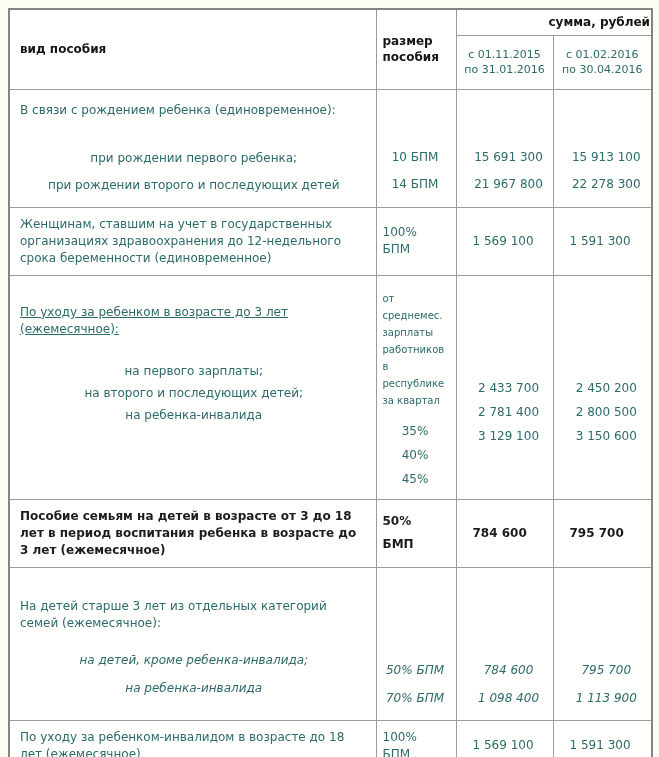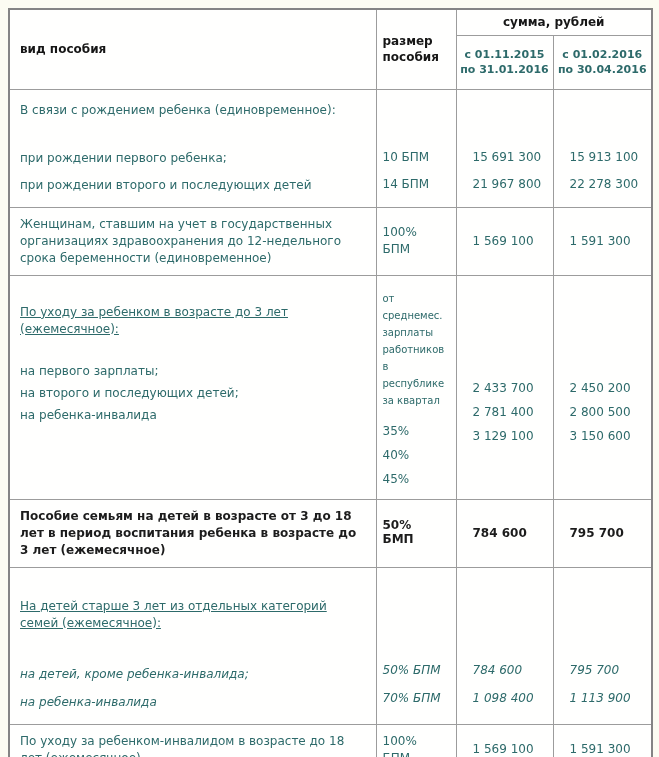--- a/index.html
+++ b/index.html
@@ -18,74 +18,74 @@
   }
   th, td { border: 1px solid #9c9c9c; box-sizing: border-box; }
   col.c1 { width: 367px; }
   col.c2 { width: 80px; }
   col.c3 { width: 97px; }
   col.c4 { width: 99px; }
 
   th { font-weight: bold; font-size: 12px; color: #161616; }
   .th-benefit { text-align: left; vertical-align: middle; padding: 8px 10px; }
   .th-size { text-align: left; vertical-align: middle; padding: 0 6px; line-height: 16px; }
-  .th-sum { height: 26px; text-align: center; vertical-align: middle; }
+  .th-sum { height: 26px; text-align: right; vertical-align: middle; }
   .th-period {
     height: 54px; text-align: center; vertical-align: middle;
     font-weight: normal; font-size: 11px; color: #2d6a6a;
   }
-  .th-period .pl { display: block; line-height: 15px; font-weight: bold; }
+  .th-period .pl { display: block; line-height: 15px; }
 
   td.cell {
     vertical-align: top;
     color: #2d6a6a;
     font-size: 12px;
     padding: 12px 8px 8px 10px;
   }
   td.size { padding-left: 6px; }
   td.amt  { padding-left: 16px; }
 
   .intro { line-height: 17px; }
-  .line  { line-height: 27px; }
+  .line  { line-height: 27px; text-align: center; }
   .spacer { height: 42px; }
 
   
   tr.r1 .intro { margin-bottom: 26px; }
   tr.r1 .spacer { height: 42px; }
 
   
   tr.r3 td.cell { padding-top: 14px; }
   tr.r3 td.name { padding-top: 28px; }
   tr.r3 .intro { margin-bottom: 22px; text-decoration: underline; }
   tr.r3 td.name .line { line-height: 22px; }
   tr.r3 .note { font-size: 10px; line-height: 17px; width: 62px; margin-bottom: 10px; }
   tr.r3 td.size .line, tr.r3 td.amt .line { line-height: 24px; }
   tr.r3 .spacer { height: 86px; }
 
   
   tr.r5 td.cell { padding-top: 30px; }
-  tr.r5 .intro { margin-bottom: 28px; text-decoration: underline; }
+  tr.r5 .intro { margin-bottom: 14px; }
   tr.r5 .spacer { height: 58px; }
   tr.r5 .line { line-height: 28px; font-style: italic; }
 
   
   tr.simple td.cell {
     vertical-align: middle;
     line-height: 17px;
     padding-top: 8px;
     padding-bottom: 8px;
   }
   tr.r2 td.cell { height: 64px; }
   tr.r4 td.cell { height: 64px; }
   tr.r6 td.cell { height: 50px; }
   tr.r7 td.cell { height: 48px; }
 
   
   tr.emph td.cell { font-weight: bold; color: #1c1c1c; }
-  tr.emph .size-val { display: inline-block; width: 40px; line-height: 14px; }
+  tr.emph .size-val { display: inline-block; width: 40px; line-height: 23px; }
 </style>
 </head>
 <body>
 
 <div class="page">
   <table class="benefits">
     <colgroup>
       <col class="c1">
         <col class="c2">
         <col class="c3">

